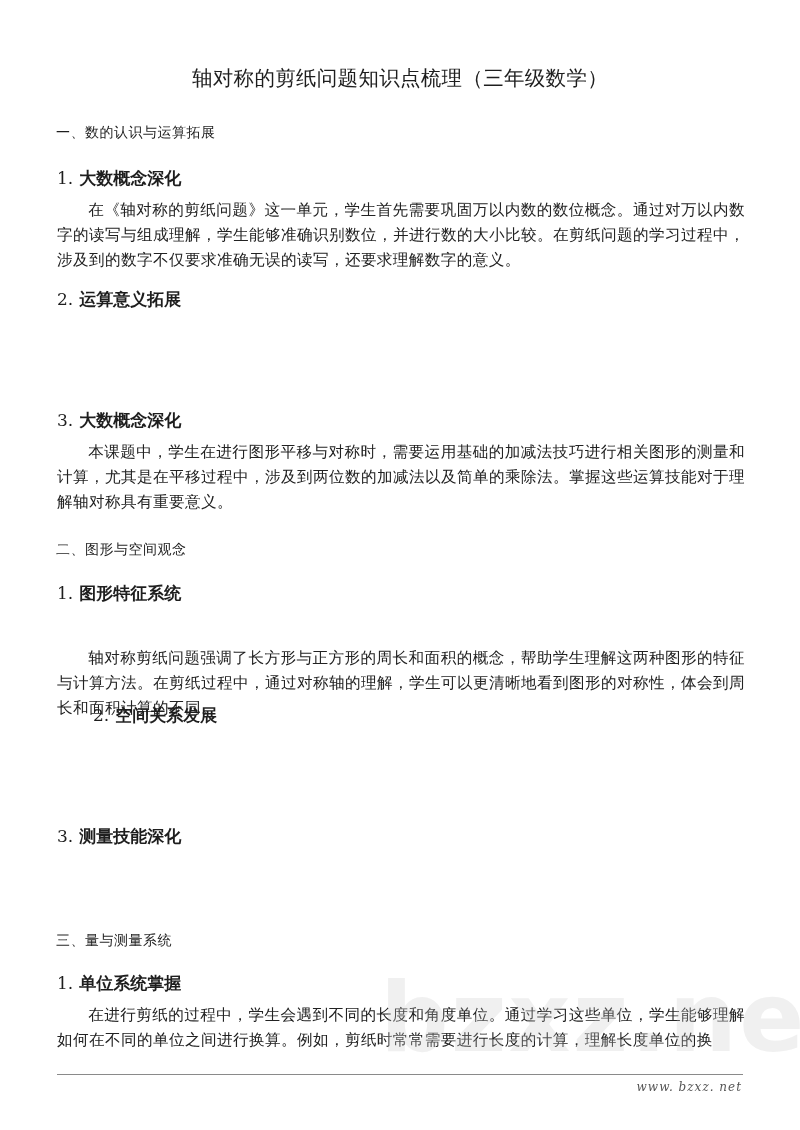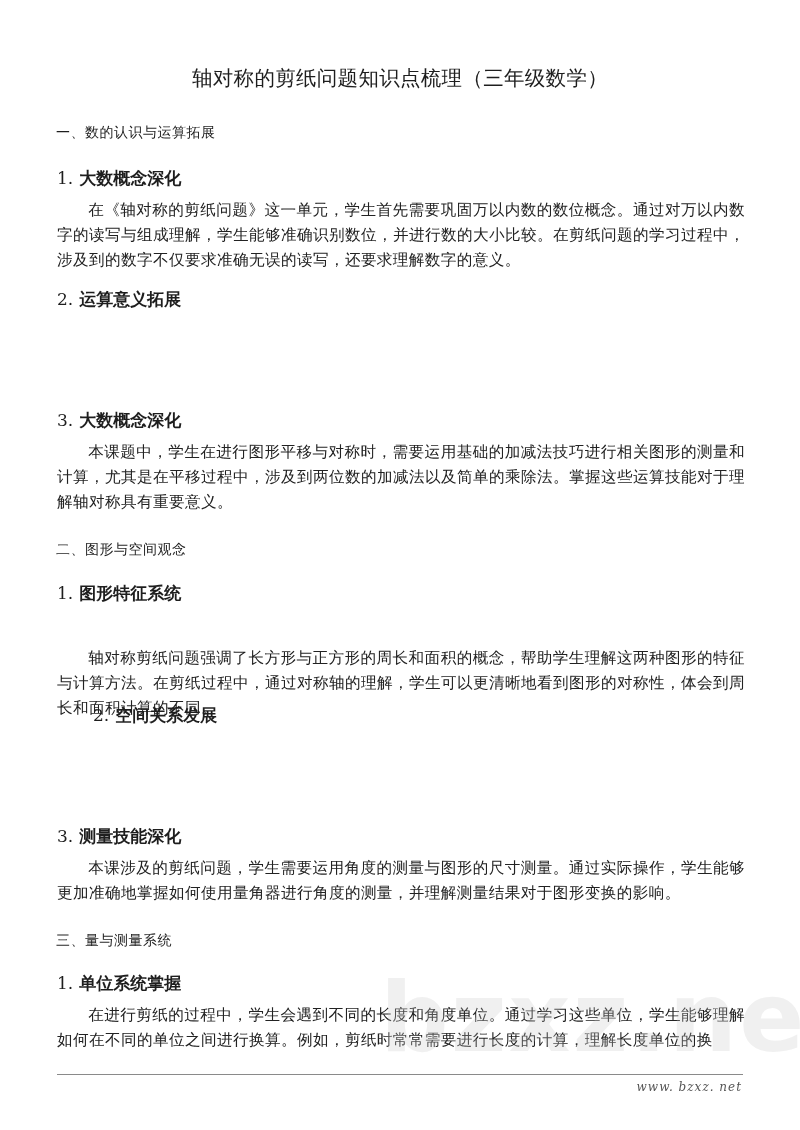--- a/index.html
+++ b/index.html
@@ -128,21 +128,20 @@
   </div>
   <div class="body" style="top:614px;margin-top:32px;">轴对称剪纸问题强调了长方形与正方形的周长和面积的概念，帮助学生理解这两种图形的特征与计算方法。在剪纸过程中，通过对称轴的理解，学生可以更清晰地看到图形的对称性，体会到周长和面积计算的不同。</div>
 
   <div class="h3" style="top:704px;margin-left:36px;">
     <span class="num">2.</span><span>空间关系发展</span>
   </div>
 
   <div class="h3" style="top:825px;">
     <span class="num">3.</span><span>测量技能深化</span>
   </div>
-  <div class="body" style="top:856px;">本课涉及的剪纸问题，学生需要运用角度的测量与图形的尺寸测量。通过实际操作，学生能够更加准确地掌握如何使用量角器进行角度的测量，并理解测量结果对于图形变换的影响。</div>
 
   <div class="h2" style="top:927px;">三、量与测量系统</div>
 
   <div class="h3" style="top:972px;">
     <span class="num">1.</span><span>单位系统掌握</span>
   </div>
   <div class="body" style="top:1003px;">在进行剪纸的过程中，学生会遇到不同的长度和角度单位。通过学习这些单位，学生能够理解如何在不同的单位之间进行换算。例如，剪纸时常常需要进行长度的计算，理解长度单位的换</div>
 
   <div class="watermark">bzxz.net</div>
 

